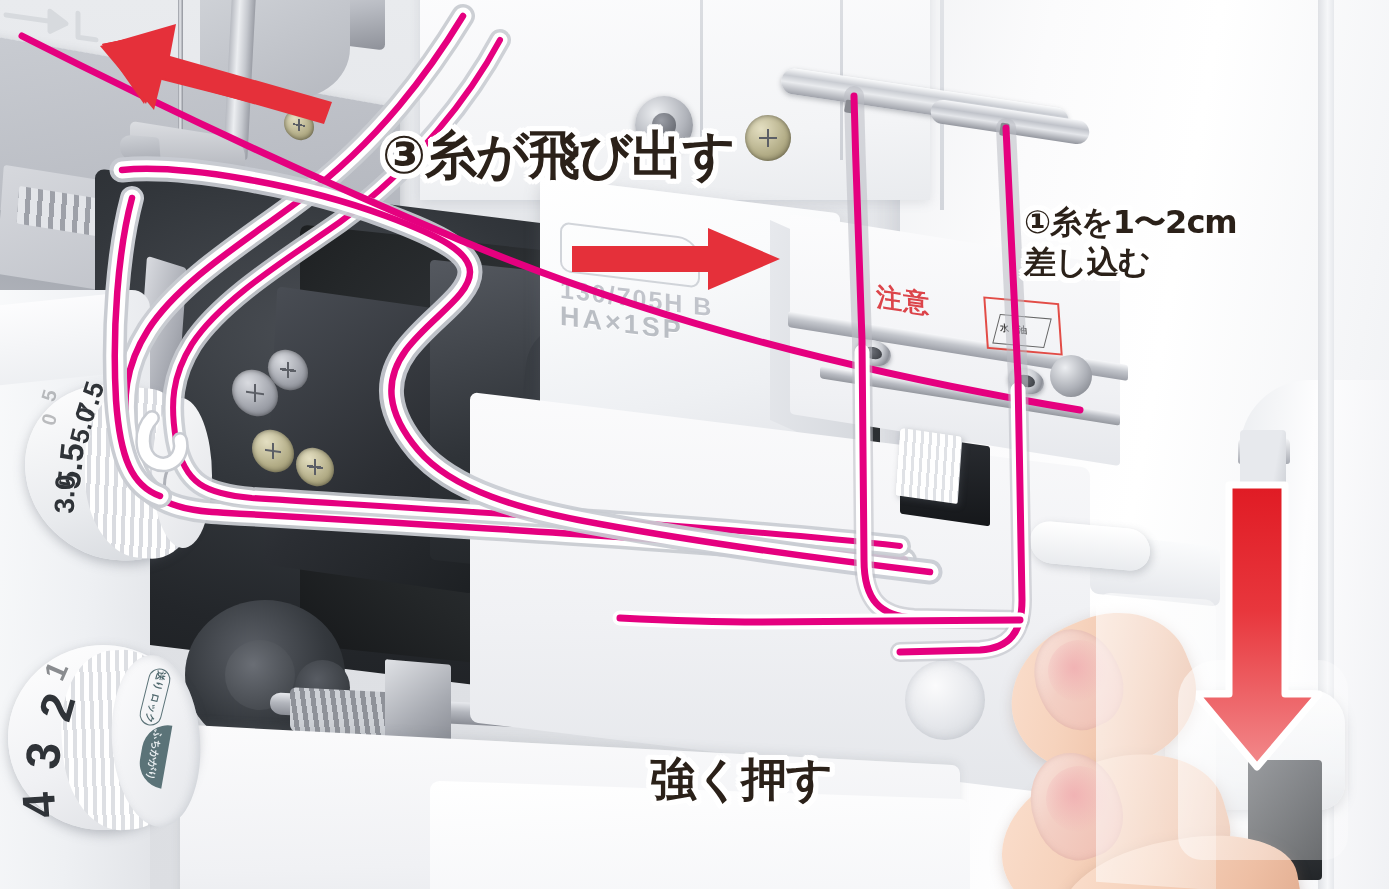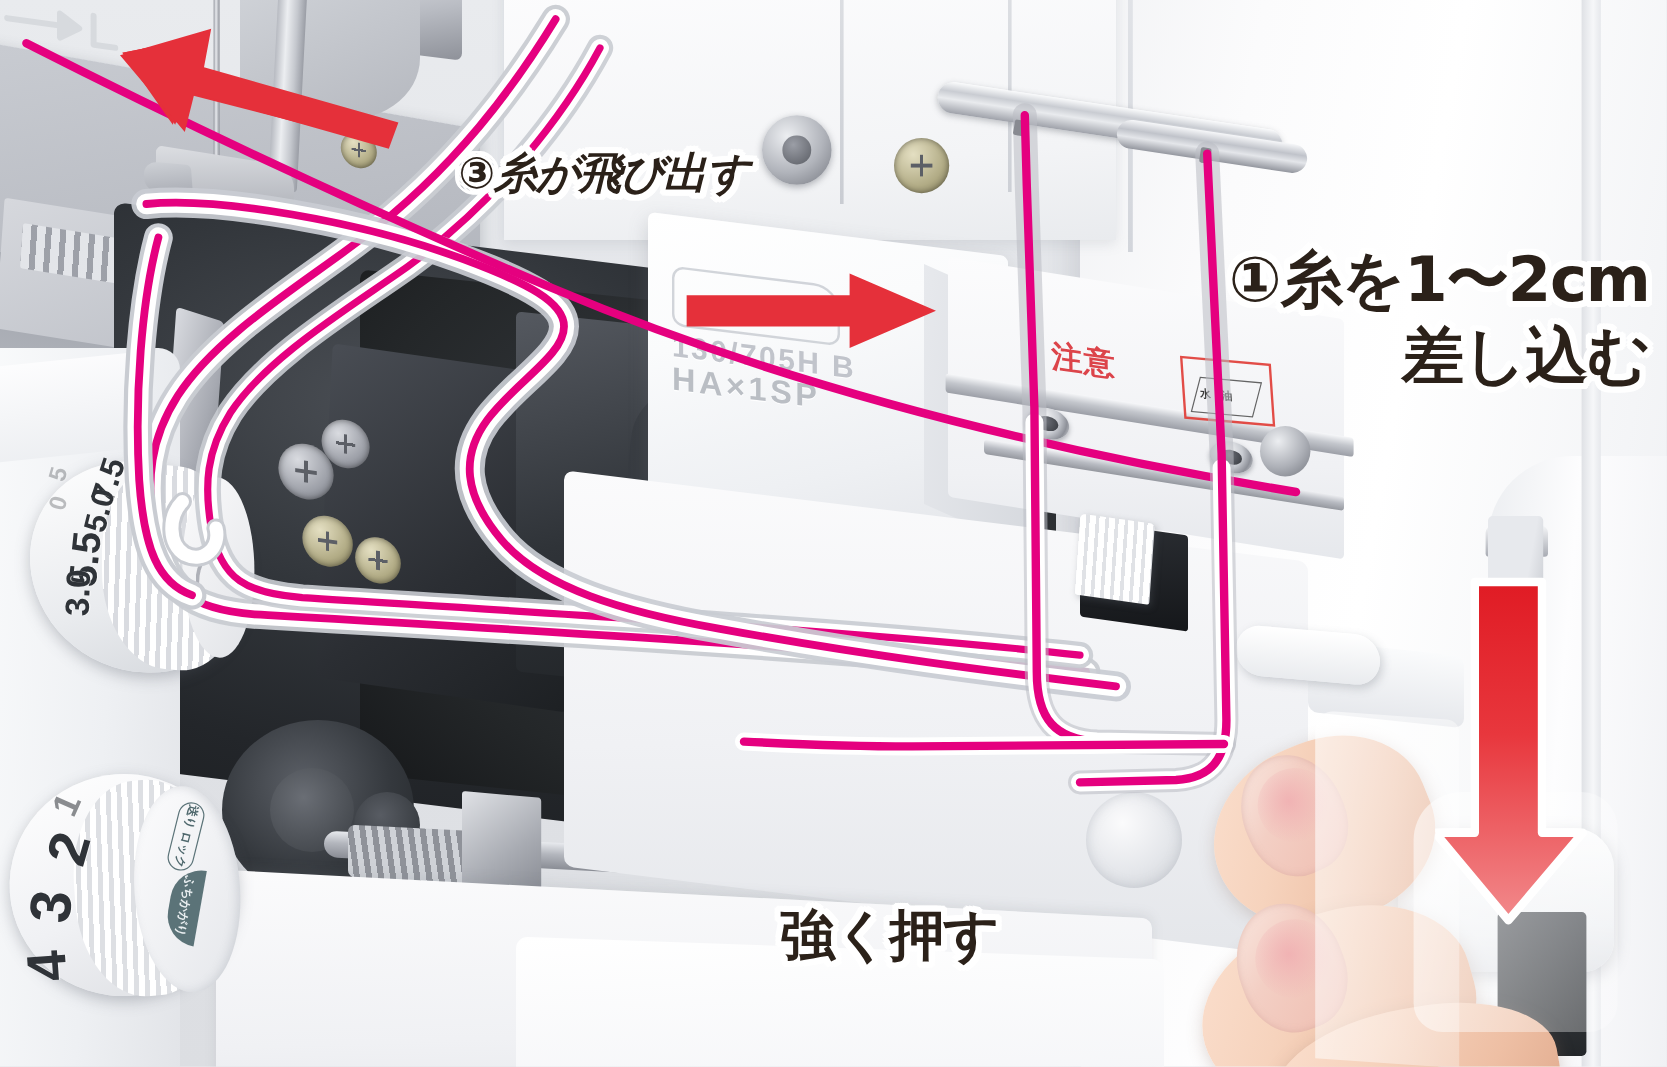--- a/index.html
+++ b/index.html
@@ -494,23 +494,23 @@
     line-height:1.18;
     letter-spacing:-1px;
     white-space:nowrap;
     text-shadow:
       -4px -4px 0 #fff, 4px -4px 0 #fff, -4px 4px 0 #fff, 4px 4px 0 #fff,
       -5px 0 0 #fff, 5px 0 0 #fff, 0 -5px 0 #fff, 0 5px 0 #fff,
       -3px -5px 0 #fff, 3px -5px 0 #fff, -3px 5px 0 #fff, 3px 5px 0 #fff,
       -5px -3px 0 #fff, 5px -3px 0 #fff, -5px 3px 0 #fff, 5px 3px 0 #fff,
       0 0 7px #fff;
   }
-  .cap3{left:382px;top:125px;font-size:36px;font-style:italic;}
-  .cap1{left:1024px;top:204px;font-size:52px;text-align:center;}
-  .cap1 .l2{display:block;text-align:right;margin-top:2px;}
+  .cap3{left:382px;top:125px;font-size:52px;}
+  .cap1{left:1024px;top:204px;font-size:32px;text-align:center;}
+  .cap1 .l2{display:block;text-align:left;margin-top:2px;}
   .cap2{left:650px;top:748px;font-size:46px;}
   .cap2 .l2{display:block;text-align:center;margin-top:4px;}
 
   .warn-txt{
     position:absolute;left:876px;top:283px;
     color:#d8252c;font-weight:bold;font-size:26px;
     font-family:"DejaVu Sans","Liberation Sans",sans-serif;
     transform:skewY(9deg) rotate(-1deg);
     letter-spacing:1px;
     opacity:.85;

